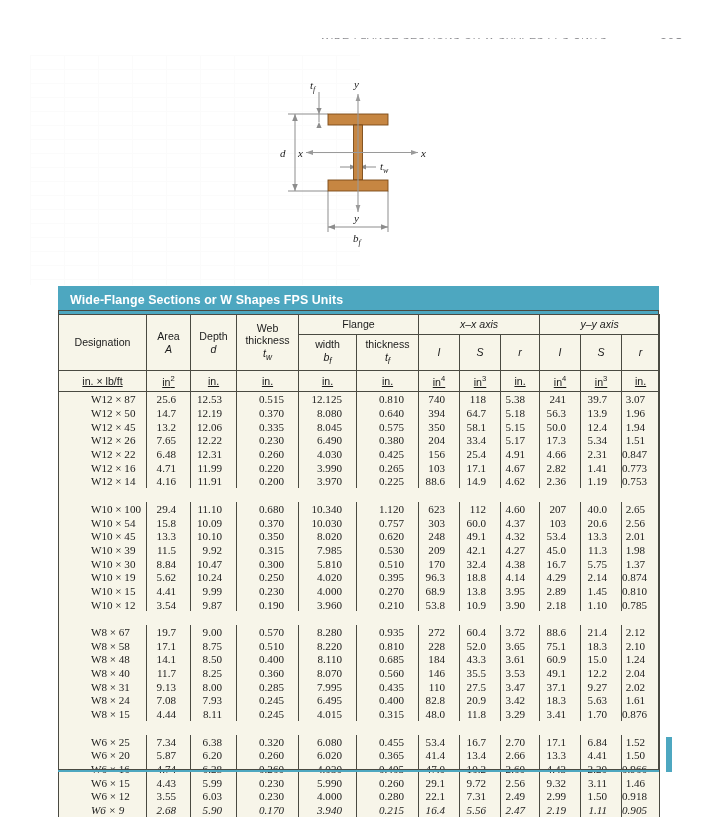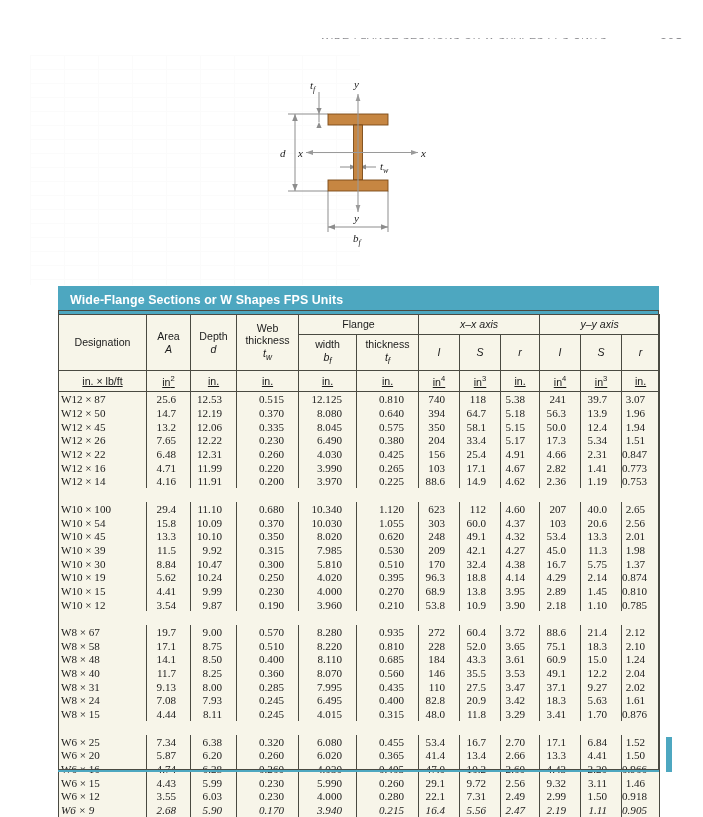--- a/index.html
+++ b/index.html
@@ -115,21 +115,21 @@
     border-top: none;
     border-bottom: none;
     font-family: "Liberation Serif", serif;
     font-size: 11.1px;
     color: #1b1b1b;
     padding: 0.55px 0;
     height: 12.6px;
   }
   table.wf tbody td.desig {
     text-align: left;
-    padding-left: 2px;
+    padding-left: 32px;
   }
   table.wf tbody td.num {
     text-align: right;
     padding-right: 14px;
   }
   tr.gap td {
     height: 7px;
     font-size: 0;
     line-height: 0;
     padding: 0;
@@ -426,21 +426,21 @@
           <td class="num">207</td>
           <td class="num">40.0</td>
           <td class="num">2.65</td>
         </tr>
         <tr>
           <td class="desig">W10 × 54</td>
           <td class="num">15.8</td>
           <td class="num">10.09</td>
           <td class="num">0.370</td>
           <td class="num">10.030</td>
-          <td class="num">1.055</td>
+          <td class="num">0.757</td>
           <td class="num">303</td>
           <td class="num">60.0</td>
           <td class="num">4.37</td>
           <td class="num">103</td>
           <td class="num">20.6</td>
           <td class="num">2.56</td>
         </tr>
         <tr>
           <td class="desig">W10 × 45</td>
           <td class="num">13.3</td>

